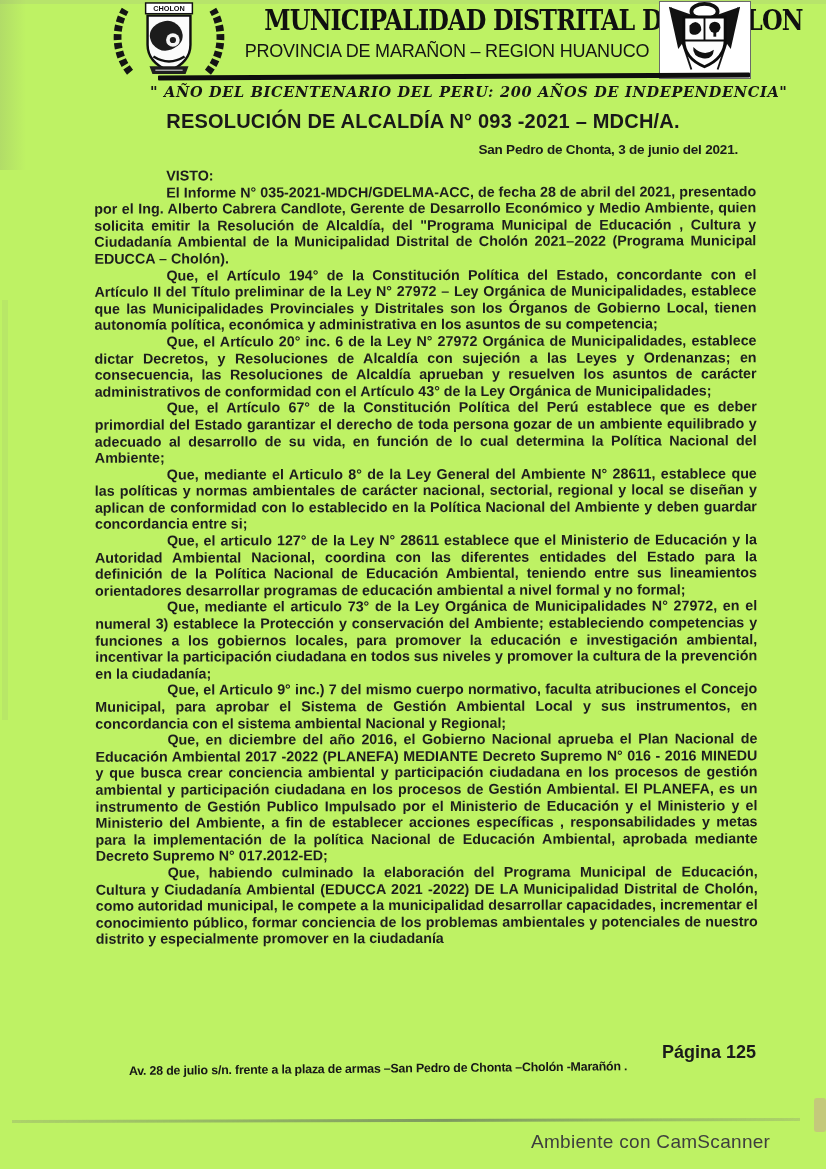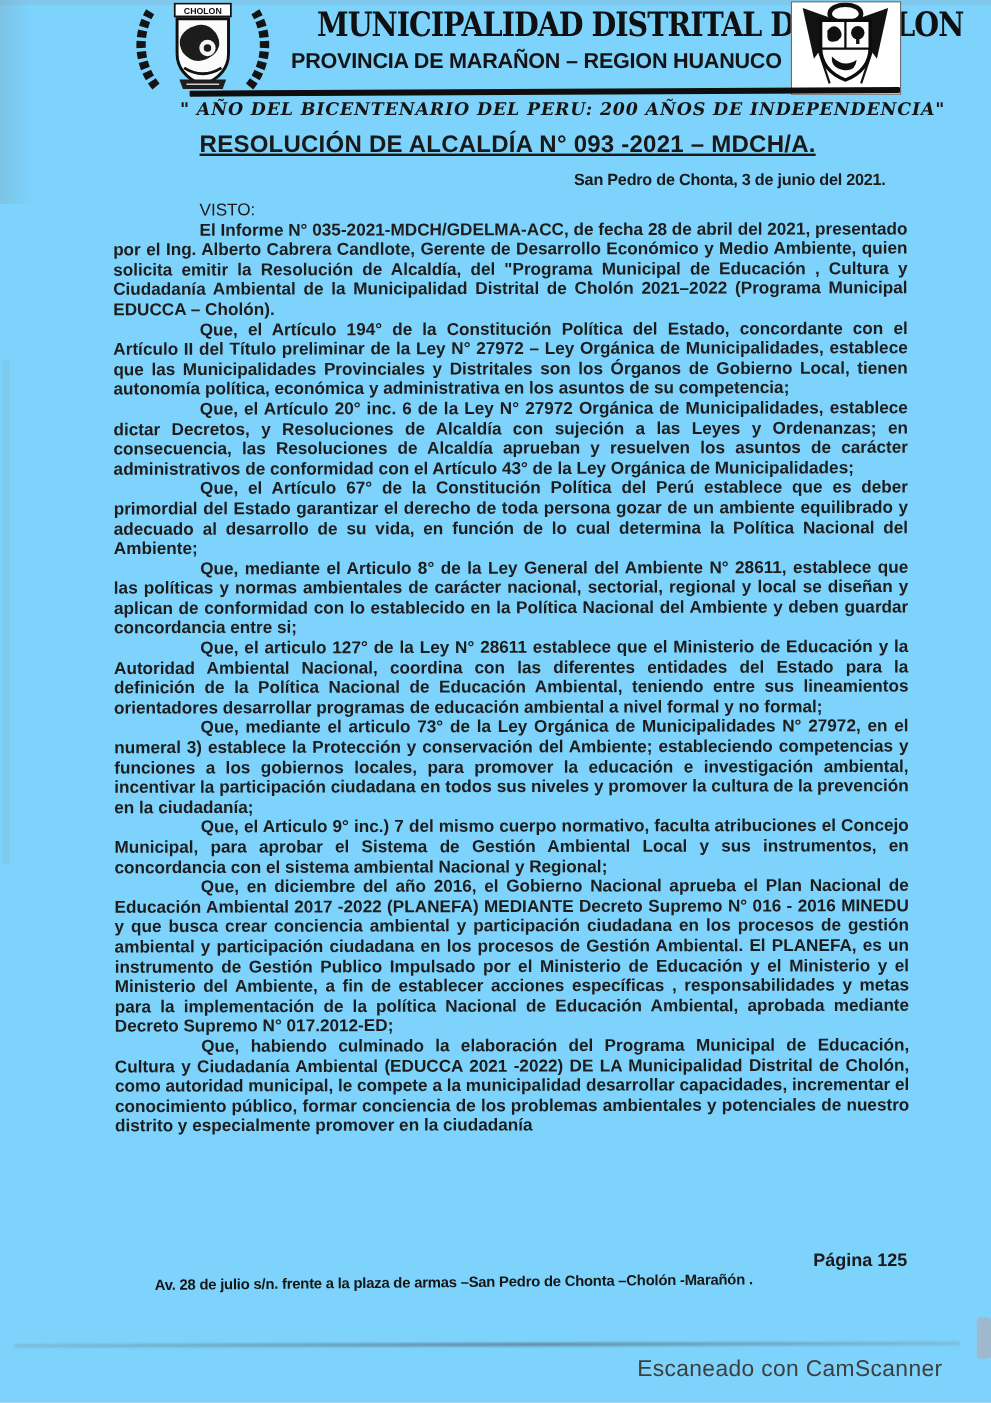--- a/index.html
+++ b/index.html
@@ -1,18 +1,18 @@
 <!DOCTYPE html>
 <html><head>
 <meta charset="utf-8">
 <style>
   html,body{margin:0;padding:0;background:#e9e9e9;}
   .page{
     position:relative;width:826px;height:1169px;margin:0 auto;
-    background:#7dd3fc;overflow:hidden;color:#1b1b1b;
+    background:#bef264;overflow:hidden;color:#1b1b1b;
     font-family:"Liberation Sans",sans-serif;
   }
   
   .edge-smudge{position:absolute;pointer-events:none;}
   .sm-topleft{left:0;top:0;width:26px;height:170px;
     background:linear-gradient(90deg,rgba(120,120,120,.18),rgba(120,120,120,0));}
   .sm-top{left:0;top:0;width:826px;height:4px;background:rgba(150,150,150,.15);}
   .sm-left1{left:2px;top:300px;width:6px;height:420px;background:rgba(140,140,140,.10);}
   .sm-right-pink{right:0;top:1098px;width:12px;height:34px;background:rgba(205,150,150,.45);border-radius:3px;}
   .page-shadow-line{
@@ -24,51 +24,51 @@
   .seal{position:absolute;}
   .seal-left{left:110px;top:2px;width:118px;height:76px;}
   .seal-right{left:659px;top:1px;width:92px;height:78px;border:1.5px solid #6a6a6a;box-sizing:border-box;background:#fff;}
   .org-block{position:absolute;left:232px;top:4px;width:430px;text-align:center;}
   .org-name{
     margin:0;font-family:"DejaVu Serif",serif;font-weight:bold;font-size:28px;
     letter-spacing:-1px;white-space:nowrap;transform:scaleX(.85);transform-origin:center;
     color:#101010;
   }
   .org-subtitle{
-    margin:4px 0 0 0;font-size:18px;font-weight:bold;letter-spacing:-.2px;color:#141414;white-space:nowrap;
+    margin:4px 0 0 0;font-size:18px;font-weight:normal;letter-spacing:-.2px;color:#141414;white-space:nowrap;
   }
   .header-rule{
     position:absolute;left:158px;top:74px;width:592px;height:5px;background:#0e0e0e;
     transform:rotate(-.3deg);border-radius:1px;
   }
   .motto{
     position:absolute;left:150px;top:83px;width:570px;text-align:center;
     font-family:"DejaVu Serif",serif;font-style:italic;font-weight:bold;
     font-size:14.5px;letter-spacing:.7px;color:#151515;white-space:nowrap;
   }
   .doc-title{
     position:absolute;left:20px;right:0;top:110px;text-align:center;
-    font-size:20px;font-weight:bold;letter-spacing:.2px;color:#191919;white-space:nowrap;text-decoration:underline;
+    font-size:20px;font-weight:bold;letter-spacing:.2px;color:#191919;white-space:nowrap;
   }
   .dateline{
     position:absolute;right:88px;top:142px;font-size:13.5px;font-weight:bold;
     letter-spacing:-.2px;color:#1a1a1a;
   }
   
   .body-text{
     position:absolute;left:95px;top:167px;width:662px;
     font-size:14.3px;line-height:16.6px;font-weight:bold;color:#1d1d1d;
     text-align:justify;transform:rotate(-.12deg);
   }
   .body-text p{margin:0;}
-  .sec-heading{padding-left:72px;font-weight:normal;}
+  .sec-heading{padding-left:72px;font-weight:bold;}
   .para{text-indent:72px;}
   
   .page-number{
-    position:absolute;right:70px;top:1042px;font-size:15px;font-weight:bold;color:#1a1a1a;margin-left:45px;
+    position:absolute;right:70px;top:1042px;font-size:18px;font-weight:bold;color:#1a1a1a;margin-left:45px;
   }
   .address{
     position:absolute;left:129px;top:1064px;font-size:12.4px;font-weight:bold;
     letter-spacing:-.2px;color:#161616;transform:rotate(-.55deg);transform-origin:left center;
     white-space:nowrap;
   }
   .camscanner{
     position:absolute;left:531px;top:1131px;font-size:19px;color:#3e3e3e;
     letter-spacing:.3px;white-space:nowrap;
   }
@@ -137,15 +137,15 @@
     <p class="para">Que, el articulo 127° de la Ley N° 28611 establece que el Ministerio de Educación y la Autoridad Ambiental Nacional, coordina con las diferentes entidades del Estado para la definición de la Política Nacional de Educación Ambiental, teniendo entre sus lineamientos orientadores desarrollar programas de educación ambiental a nivel formal y no formal;</p>
     <p class="para">Que, mediante el articulo 73° de la Ley Orgánica de Municipalidades N° 27972, en el numeral 3) establece la Protección y conservación del Ambiente; estableciendo competencias y funciones a los gobiernos locales, para promover la educación e investigación ambiental, incentivar la participación ciudadana en todos sus niveles y promover la cultura de la prevención en la ciudadanía;</p>
     <p class="para">Que, el Articulo 9° inc.) 7 del mismo cuerpo normativo, faculta atribuciones el Concejo Municipal, para aprobar el Sistema de Gestión Ambiental Local y sus instrumentos, en concordancia con el sistema ambiental Nacional y Regional;</p>
     <p class="para">Que, en diciembre del año 2016, el Gobierno Nacional aprueba el Plan Nacional de Educación Ambiental 2017 -2022 (PLANEFA) MEDIANTE Decreto Supremo N° 016 - 2016 MINEDU y que busca crear conciencia ambiental y participación ciudadana en los procesos de gestión ambiental y participación ciudadana en los procesos de Gestión Ambiental. El PLANEFA, es un instrumento de Gestión Publico Impulsado por el Ministerio de Educación y el Ministerio y el Ministerio del Ambiente, a fin de establecer acciones específicas , responsabilidades y metas para la implementación de la política Nacional de Educación Ambiental, aprobada mediante Decreto Supremo N° 017.2012-ED;</p>
     <p class="para">Que, habiendo culminado la elaboración del Programa Municipal de Educación, Cultura y Ciudadanía Ambiental (EDUCCA 2021 -2022) DE LA Municipalidad Distrital de Cholón, como autoridad municipal, le compete a la municipalidad desarrollar capacidades, incrementar el conocimiento público, formar conciencia de los problemas ambientales y potenciales de nuestro distrito y especialmente promover en la ciudadanía</p>
   </main>
 
   <div class="page-number">Página 125</div>
   <div class="address">Av. 28 de julio s/n. frente a la plaza de armas –San Pedro de Chonta –Cholón  -Marañón .</div>
   <div class="page-shadow-line"></div>
-  <div class="camscanner">Escaneado con CamScanner</div>
+  <div class="camscanner">Ambiente con CamScanner</div>
 
 </div>
 
 </body></html>

